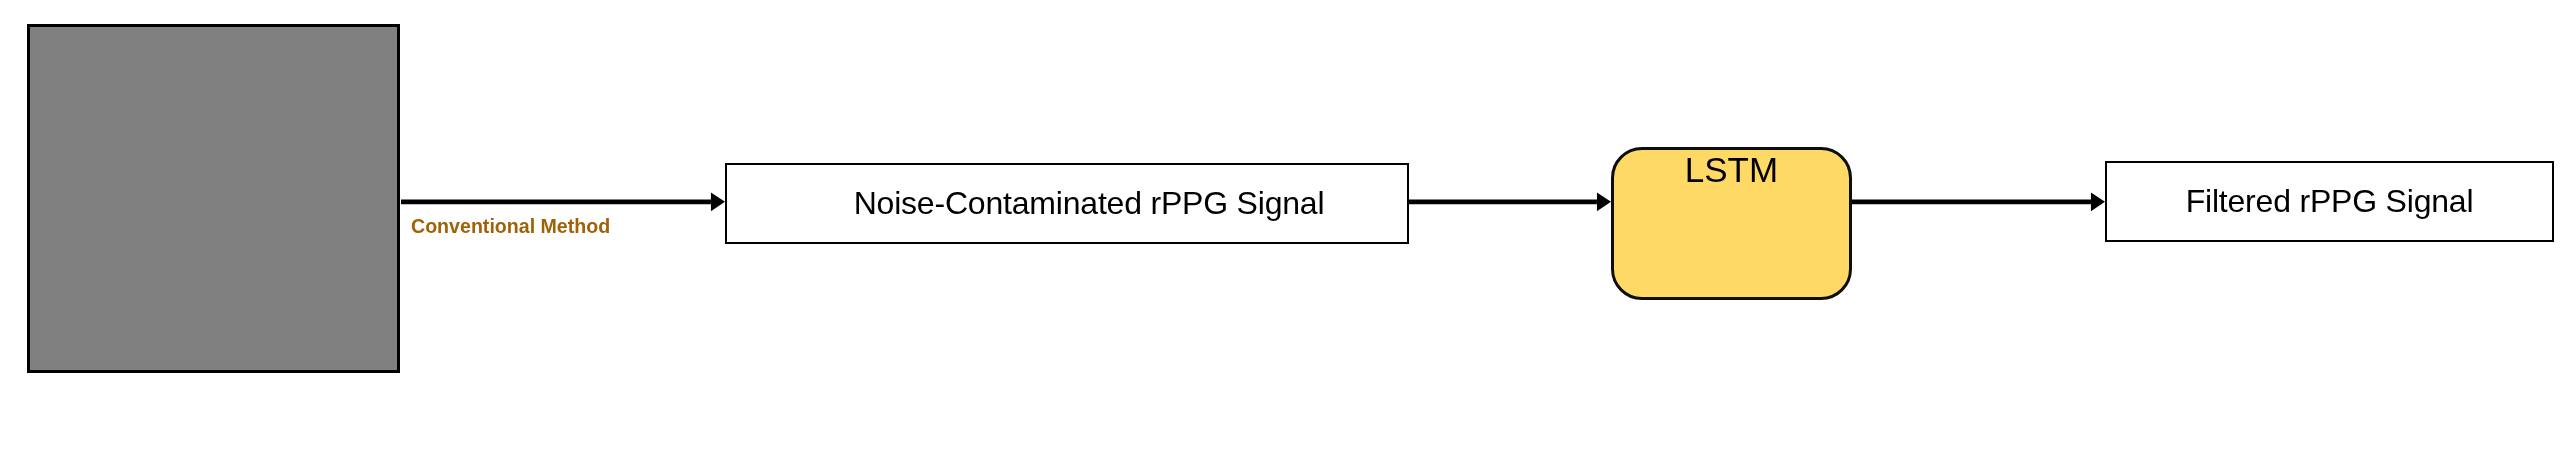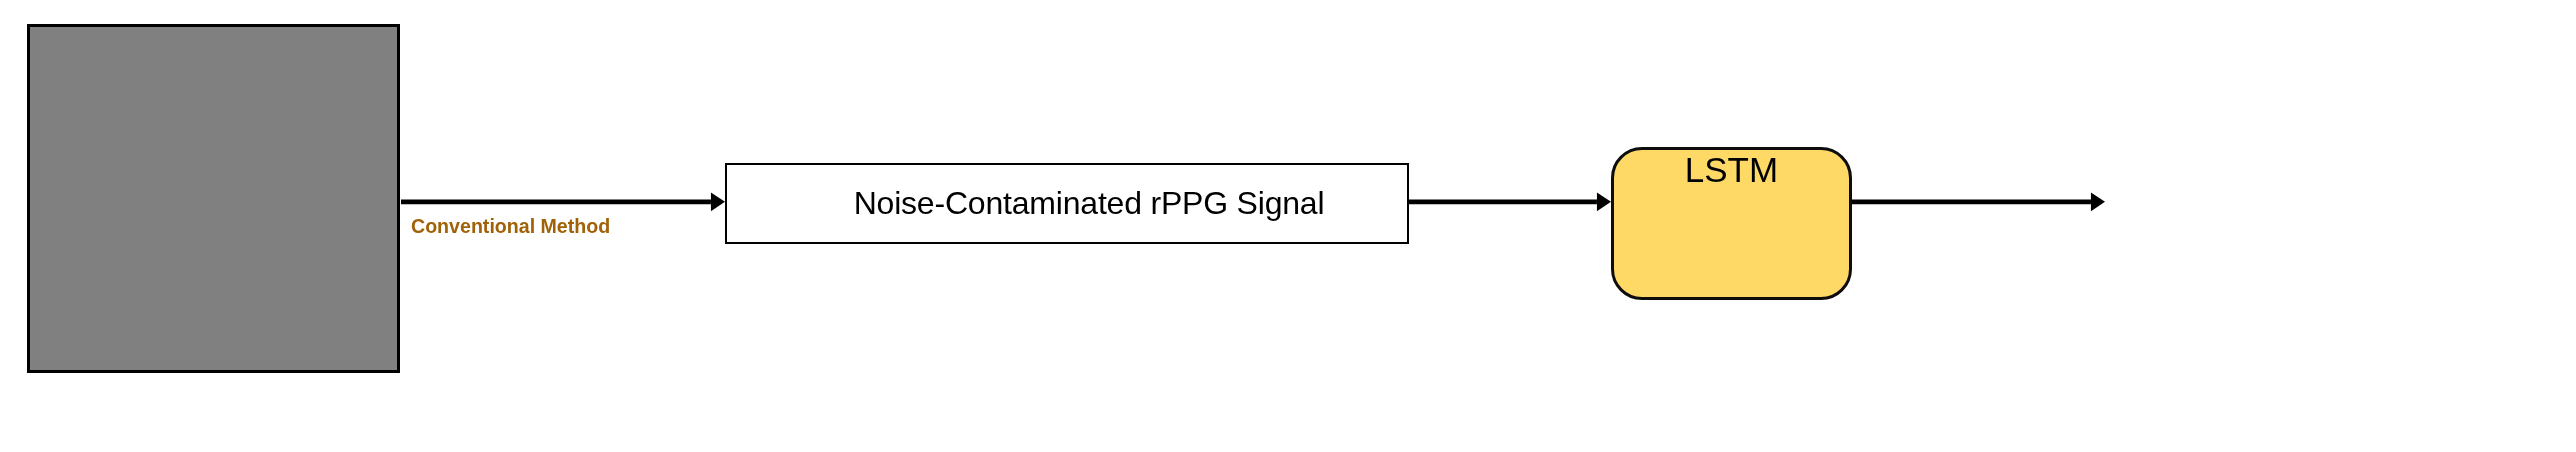--- a/index.html
+++ b/index.html
@@ -141,15 +141,18 @@
     <span class="proc-label">LSTM</span>
   </div>
 
   <div class="connector" style="left:1852px; top:197px; width:253px;">
     <svg width="253" height="19" viewBox="0 0 324 24">
       <line x1="0" y1="6" x2="306" y2="6" stroke="#000000" stroke-width="6"></line>
       <polygon points="306,-6 324,6 306,18" fill="#000000"></polygon>
     </svg>
   </div>
 
+  <div class="proc-box" id="filtered-box">
+    <span class="proc-label">Filtered rPPG Signal</span>
+  </div>
 
 </div>
 
 
 </body></html>

